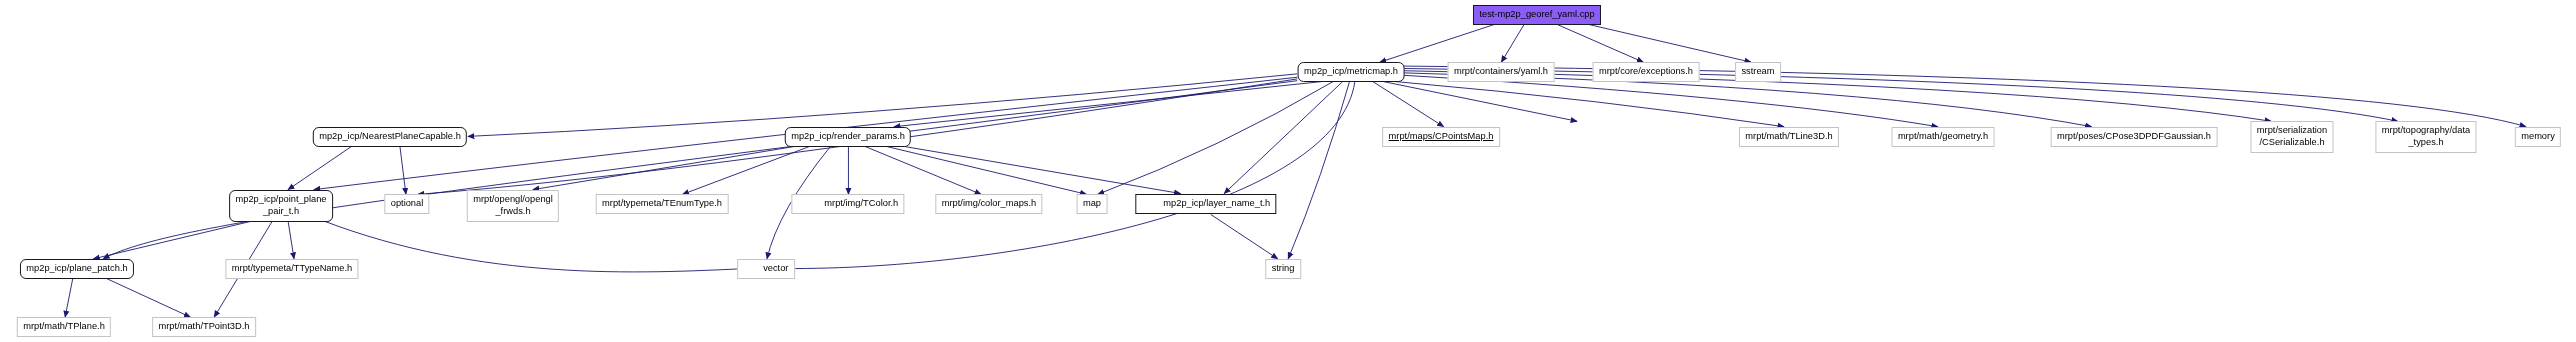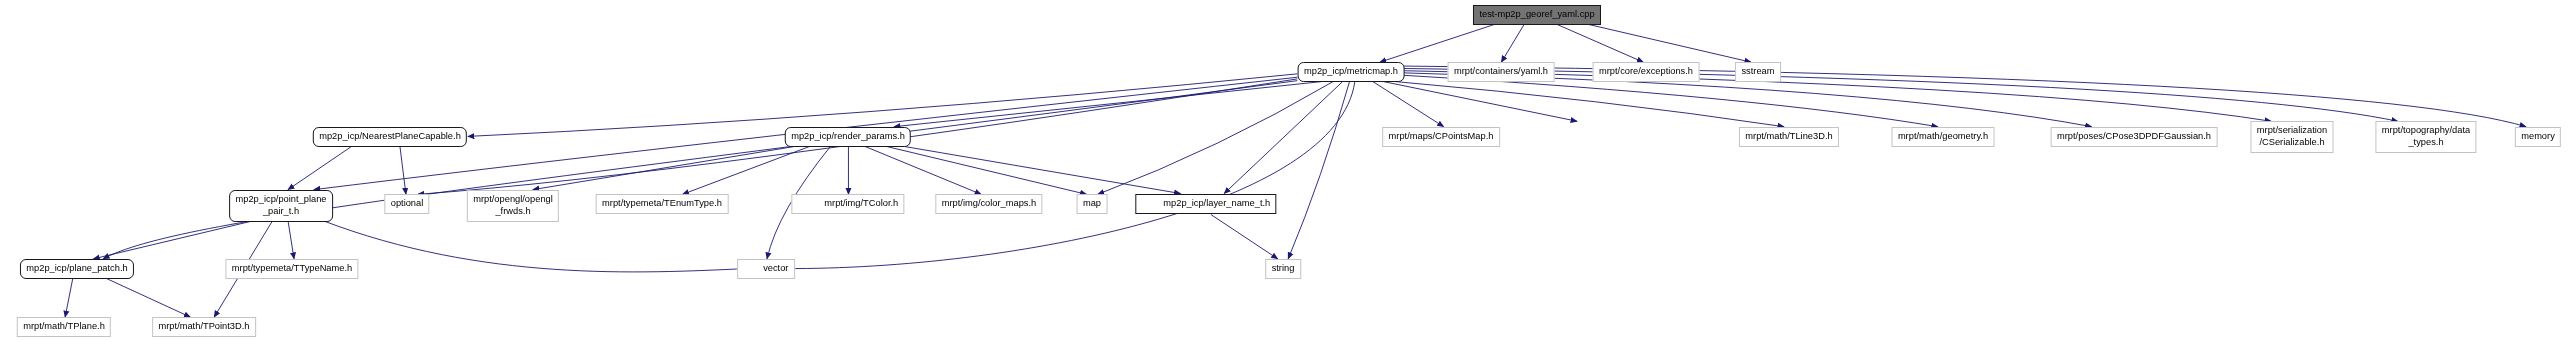--- a/index.html
+++ b/index.html
@@ -5,21 +5,21 @@
   html,body{margin:0;padding:0;background:#ffffff;}
   #stage{position:relative;width:2576px;height:342px;background:#ffffff;overflow:hidden;
          font-family:"Liberation Sans",sans-serif;}
   #edges{position:absolute;left:0;top:0;z-index:1;}
   .node{position:absolute;transform:translateX(-50%);z-index:2;background:#ffffff;
         border:0.8px solid #c3c3c3;color:#000;font-size:9.3px;line-height:11.7px;
         text-align:center;padding:3.1px 5.4px;white-space:nowrap;box-sizing:border-box;}
   .node span{display:block;}
   .node.internal{border-color:#17171c;border-radius:6px;}
   .node.internal-bold{border-color:#17171c;border-width:1.6px;}
-  .node.main{background:#737373;border:1.2px solid #17171c;}
+  .node.main{background:#8b5cf6;border:1.2px solid #17171c;}
 </style>
 </head>
 <body>
 
 <div id="stage">
   <svg id="edges" width="2576" height="342" viewBox="0 0 3313 440">
     <defs>
       <marker id="arrow" viewBox="0 0 10 10" refX="8.5" refY="5" markerWidth="8.5" markerHeight="8.5" orient="auto">
         <path d="M0,1 L9.5,5 L0,9 z" fill="#191970"></path>
       </marker>
@@ -78,21 +78,21 @@
     </div>
     <div class="node external" style="left: 1758px; top: 62px;">
       <span>sstream</span>
     </div>
     <div class="node internal" style="left: 390px; top: 127px;">
       <span>mp2p_icp/NearestPlaneCapable.h</span>
     </div>
     <div class="node internal" style="left: 848px; top: 127px;">
       <span>mp2p_icp/render_params.h</span>
     </div>
-    <div class="node external" style="left: 1441px; top: 127px;">
+    <div class="node external" style="left: 1441px; top: 127px; text-decoration: underline;">
       <span>mrpt/maps/CPointsMap.h</span>
     </div>
     <div class="node external" style="left: 1789px; top: 127px;">
       <span>mrpt/math/TLine3D.h</span>
     </div>
     <div class="node external" style="left: 1943px; top: 127px;">
       <span>mrpt/math/geometry.h</span>
     </div>
     <div class="node external" style="left: 2134px; top: 127px;">
       <span>mrpt/poses/CPose3DPDFGaussian.h</span>

